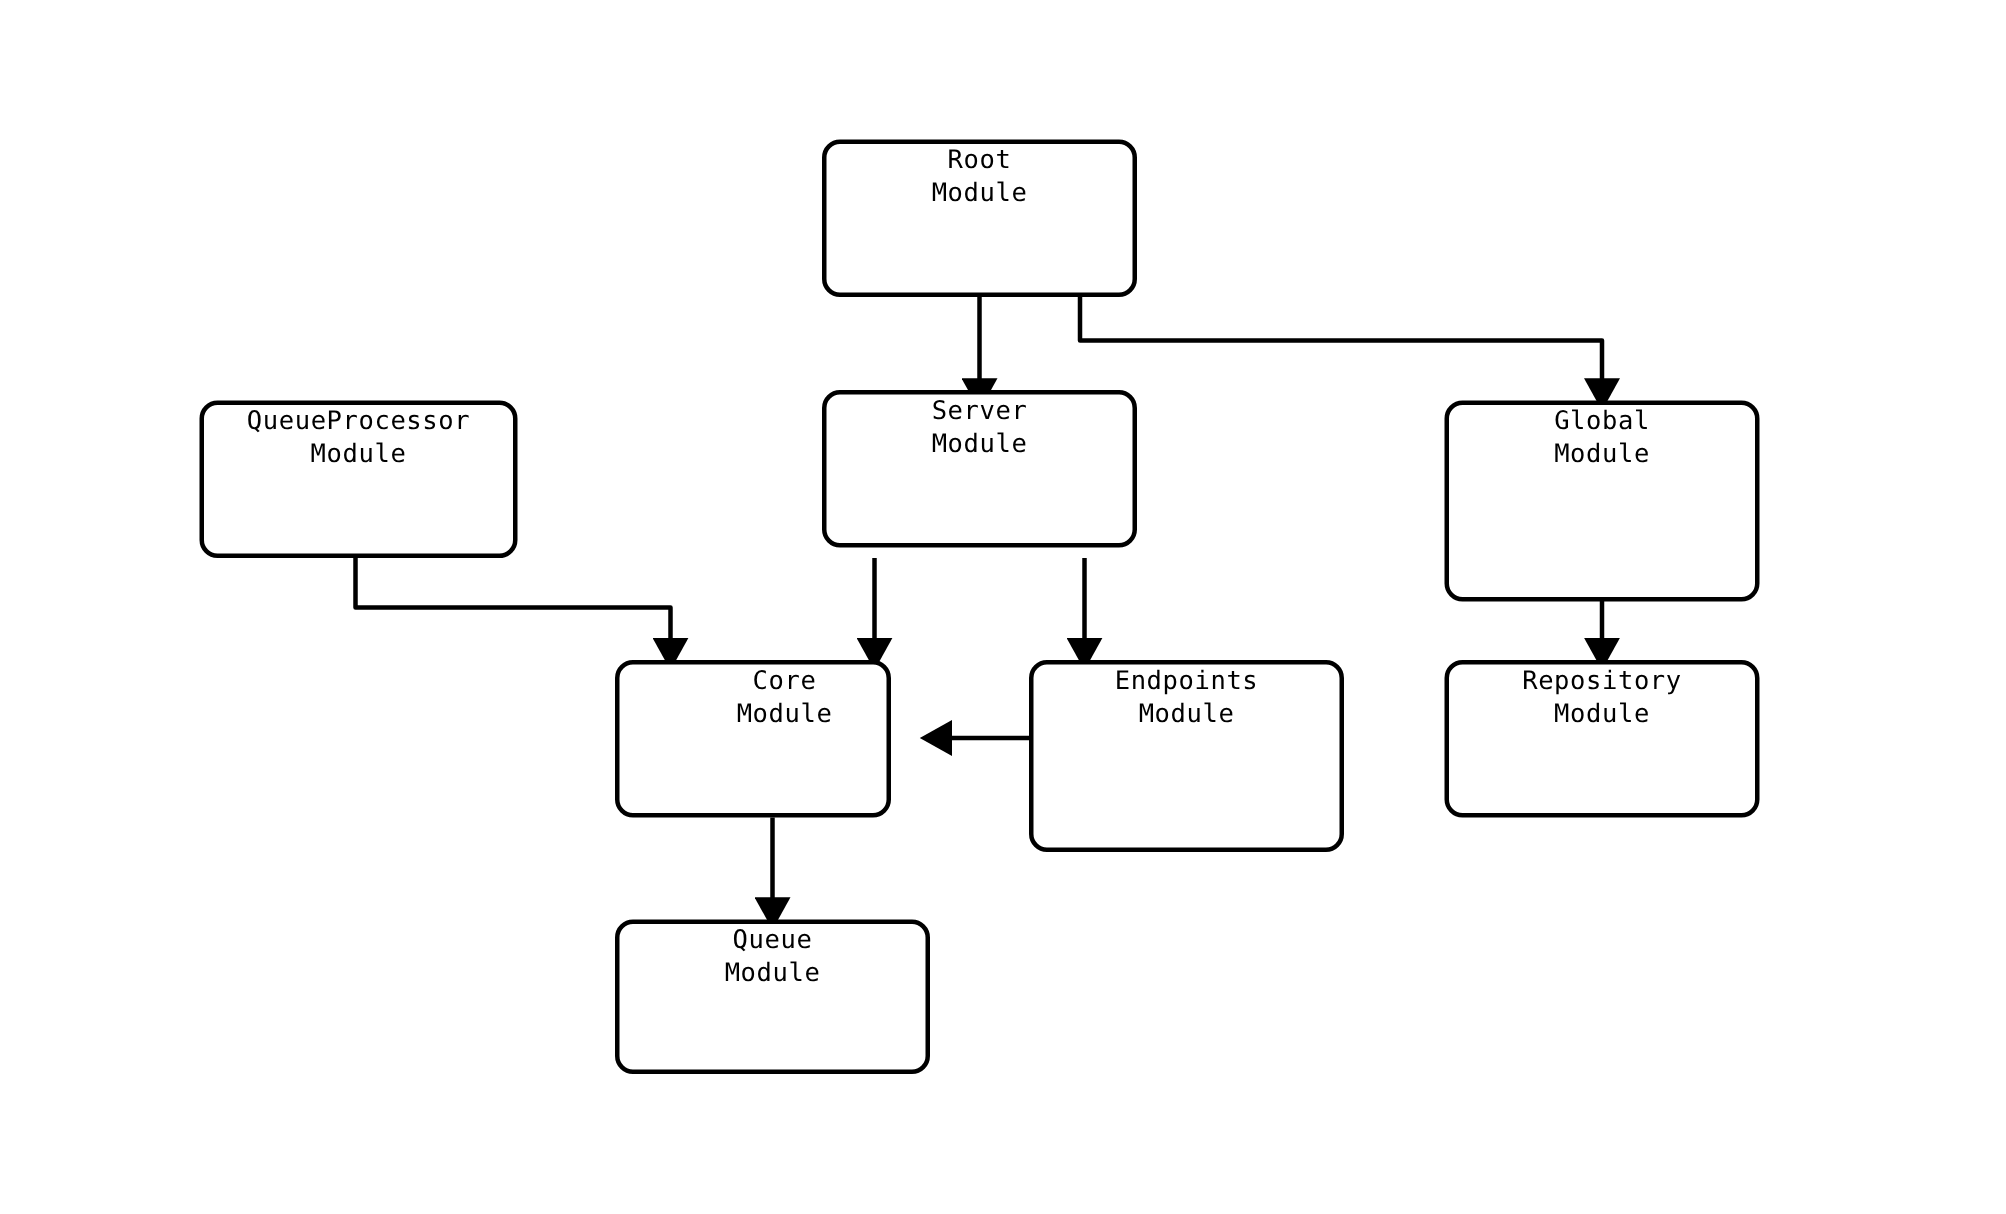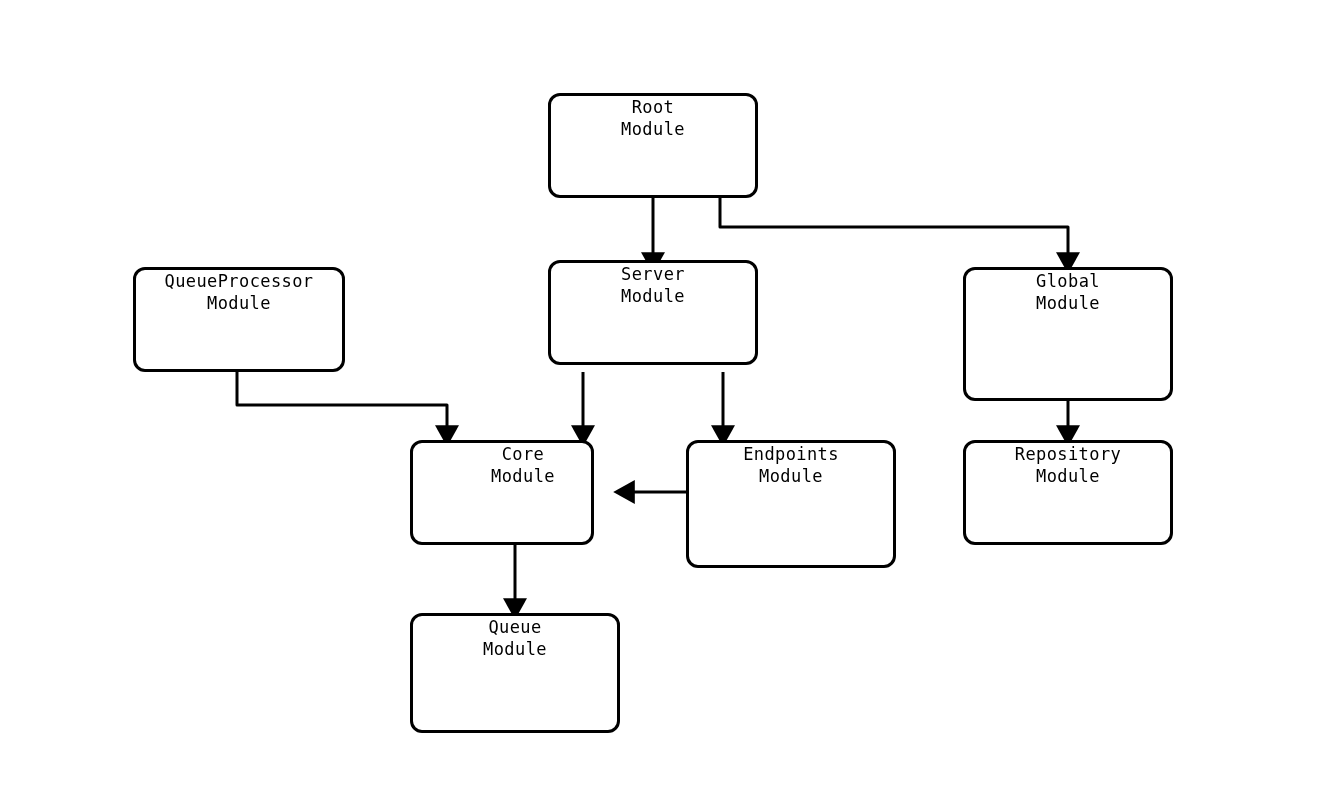--- a/index.html
+++ b/index.html
@@ -121,18 +121,18 @@
   <div class="node" style="left:686px; top:440px; width:210px; height:128px;">
     <div class="node-label">Endpoints
 Module</div>
   </div>
 
   <div class="node" style="left:963px; top:440px; width:210px; height:105px;">
     <div class="node-label">Repository
 Module</div>
   </div>
 
-  <div class="node" style="left:410px; top:613px; width:210px; height:120px;">
+  <div class="node" style="left:410px; top:613px; width:210px; height:103px;">
     <div class="node-label">Queue
 Module</div>
   </div>
 
 </div>
 
 </body></html>

